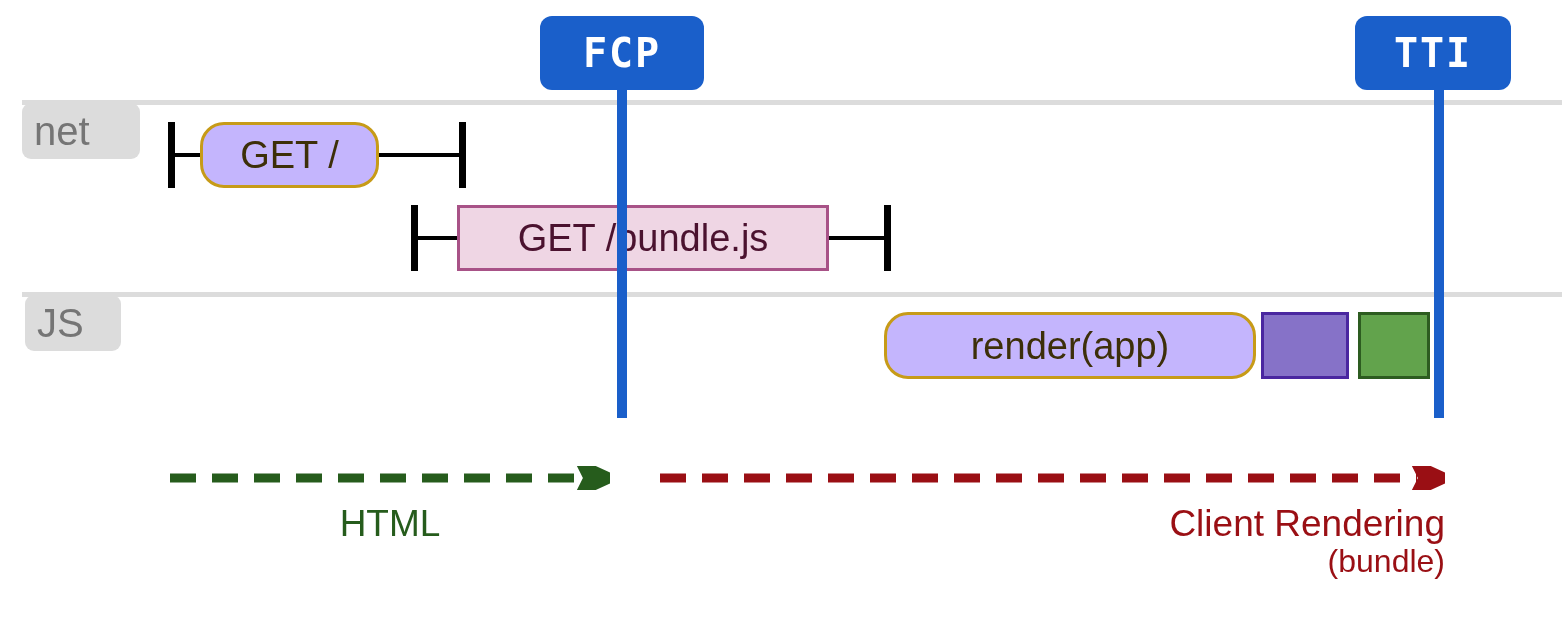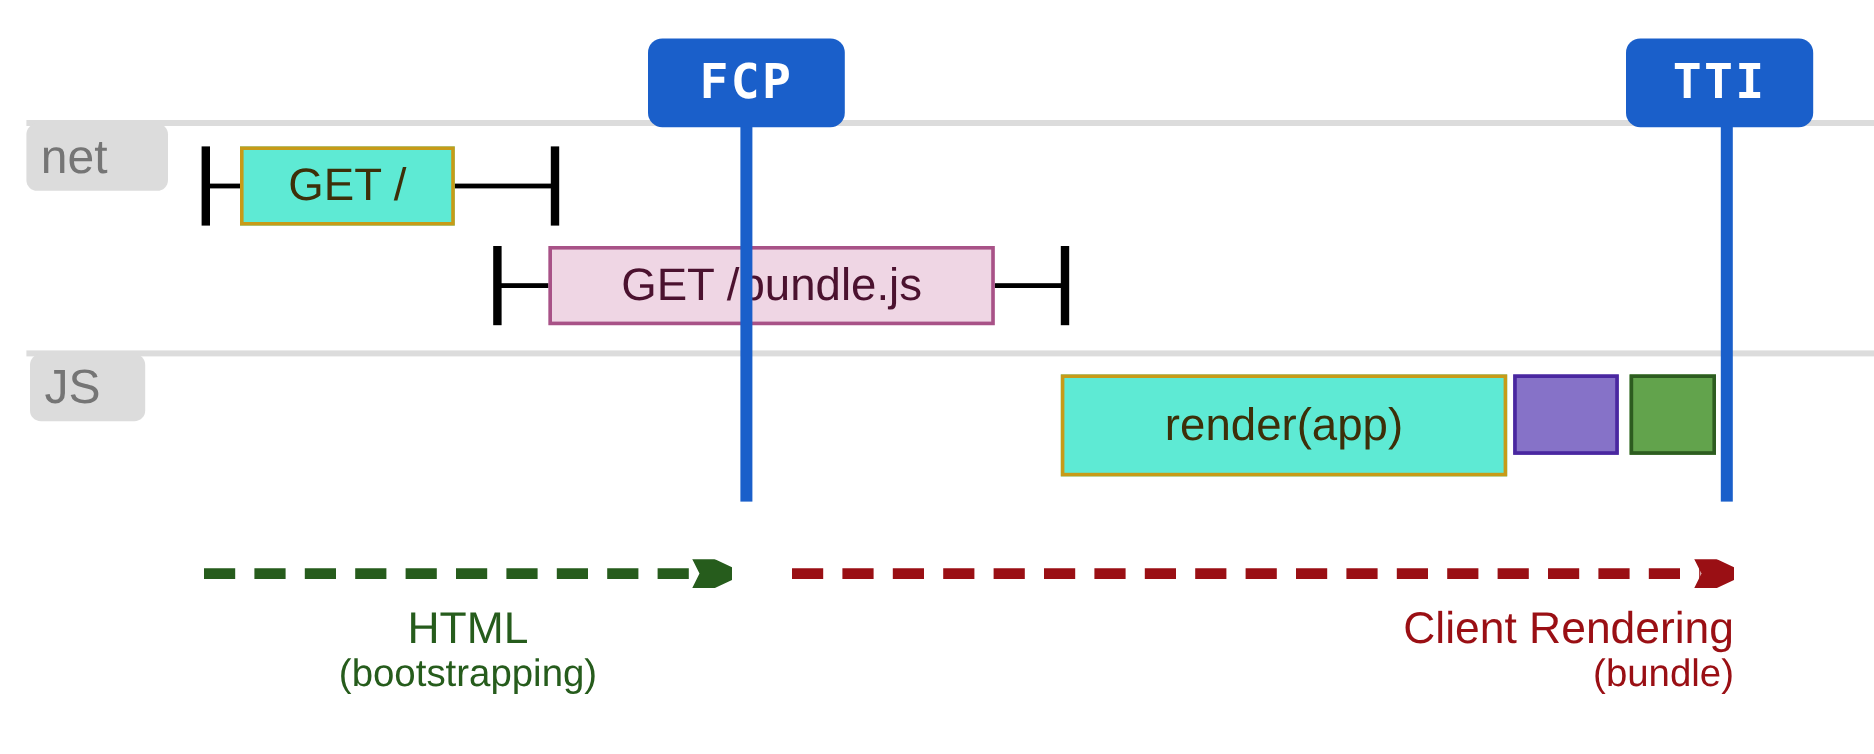--- a/index.html
+++ b/index.html
@@ -63,21 +63,20 @@
     color: #ffffff;
     font-family: "DejaVu Sans Mono", "Liberation Mono", monospace;
     font-weight: bold;
     font-size: 40px;
     letter-spacing: 2px;
     display: flex;
     align-items: center;
     justify-content: center;
     height: 74px;
     box-sizing: border-box;
-    margin-top: 16px;
   }
   #badge-fcp { left: 540px; top: 16px;  width: 164px; }
   #badge-tti { left: 1355px; top: 16px; width: 156px; }
 
   .marker-line {
     position: absolute;
     width: 10px;
     background: #1a5fca;
     top: 88px;
     height: 330px;
@@ -104,23 +103,24 @@
     align-items: center;
     justify-content: center;
     border-width: 3px;
     border-style: solid;
     font-size: 38px;
     line-height: 1;
     white-space: nowrap;
   }
 
   .box-yellow {
-    background: #5eead4;
+    background: #c4b5fd;
     border-color: #c79b18;
     color: #3d2f09;
+    border-radius: 24px;
   }
   .box-pink {
     background: #efd6e4;
     border-color: #a85287;
     color: #4b122f;
   }
   .box-purple {
     background: #8672c8;
     border-color: #4a27a0;
   }
@@ -135,21 +135,21 @@
   #get-root-whisker    { left: 171px; top: 153px; width: 291px; }
   #get-root-box        { left: 200px; top: 122px; width: 179px; height: 66px; }
 
   
   #get-bundle-cap-left  { left: 411px; top: 205px; height: 66px; }
   #get-bundle-cap-right { left: 884px; top: 205px; height: 66px; }
   #get-bundle-whisker   { left: 414px; top: 236px; width: 473px; }
   #get-bundle-box       { left: 457px; top: 205px; width: 372px; height: 66px; }
 
   
-  #render-app-box { left: 884px; top: 312px; width: 372px; height: 85px; }
+  #render-app-box { left: 884px; top: 312px; width: 372px; height: 67px; }
   #task-purple    { left: 1261px; top: 312px; width: 88px; height: 67px; }
   #task-green     { left: 1358px; top: 312px; width: 72px; height: 67px; }
 
   
   .phase-arrow {
     position: absolute;
     height: 24px;
   }
   #arrow-html { left: 170px; top: 466px; width: 440px; }
   #arrow-csr  { left: 660px; top: 466px; width: 785px; }
@@ -225,21 +225,20 @@
     <defs>
       <marker id="head-red" markerWidth="6" markerHeight="6" refX="1.2" refY="3" orient="auto" markerUnits="strokeWidth">
         <path d="M0,0.4 L5.6,3 L0,5.6 L1.3,3 Z" fill="#9a0f14"></path>
       </marker>
     </defs>
     <line x1="0" y1="12" x2="757" y2="12" stroke="#9a0f14" stroke-width="9" stroke-dasharray="26 16" marker-end="url(#head-red)"></line>
   </svg>
 
   <div class="phase-caption" id="caption-html">
     <span class="phase-title">HTML</span>
-    <span class="phase-sub">(bootstrapping)</span>
   </div>
 
   <div class="phase-caption" id="caption-csr">
     <span class="phase-title">Client Rendering</span>
     <span class="phase-sub">(bundle)</span>
   </div>
 
 </div>
 
 </body></html>

